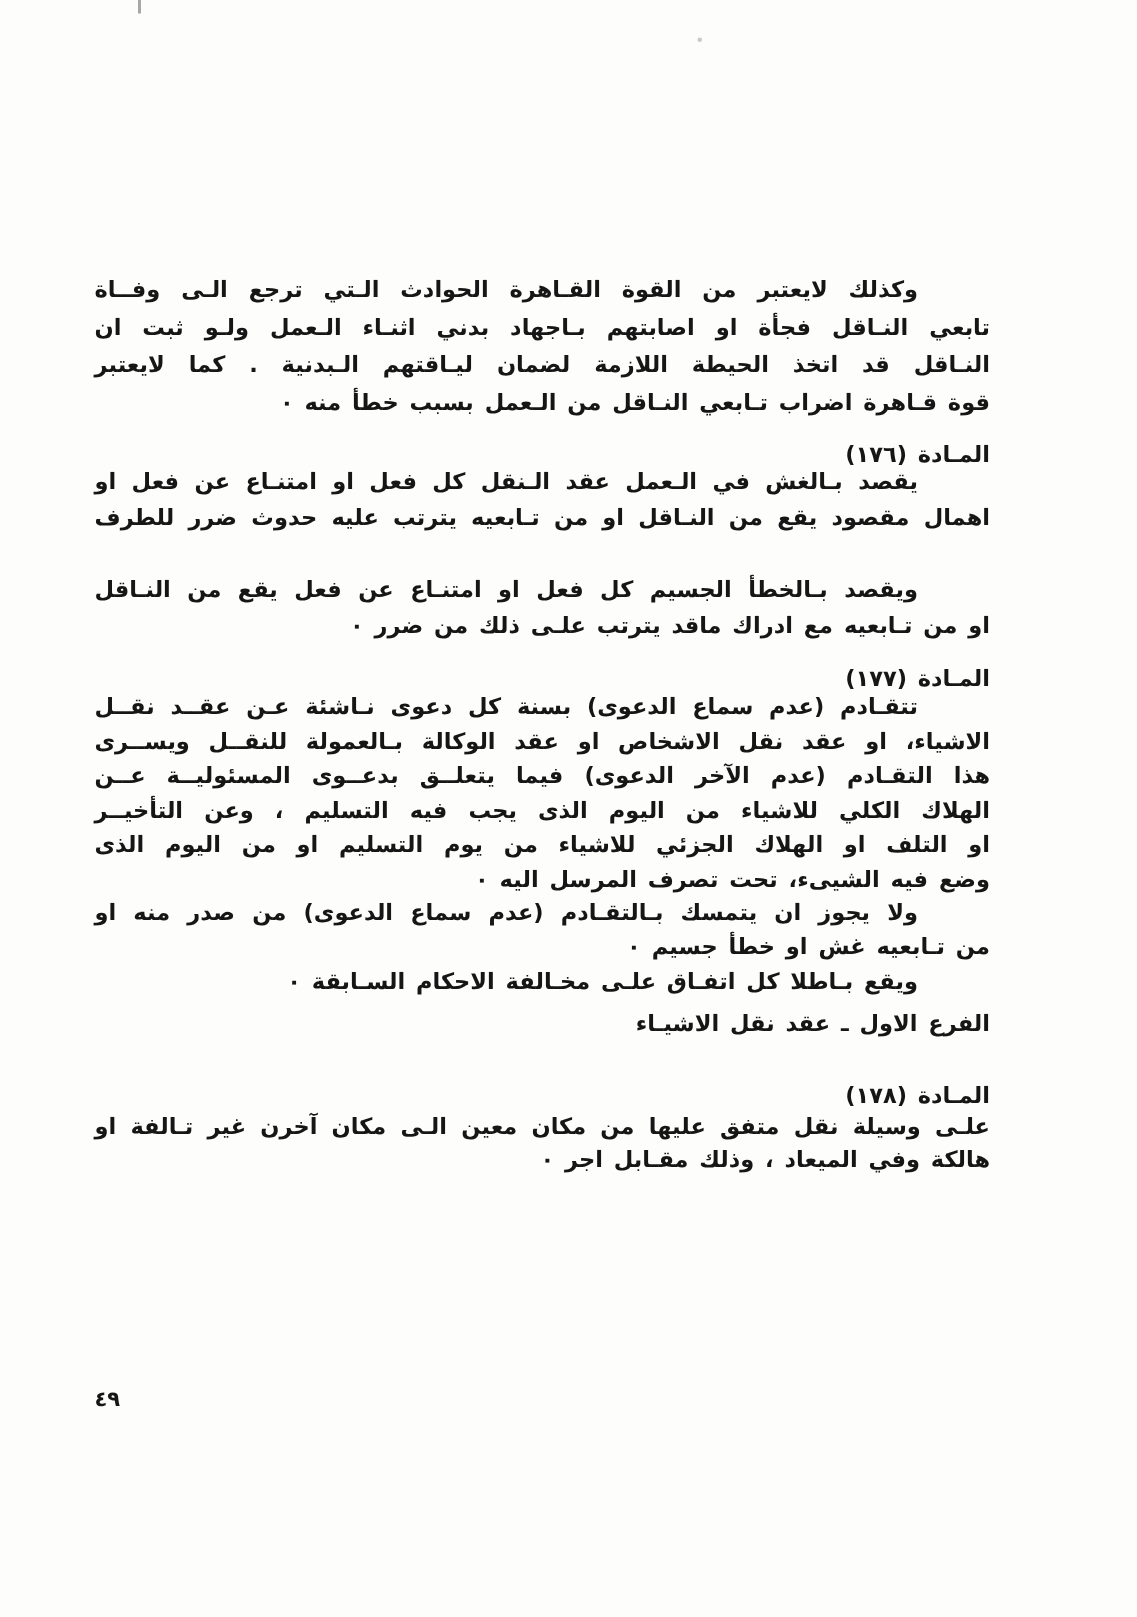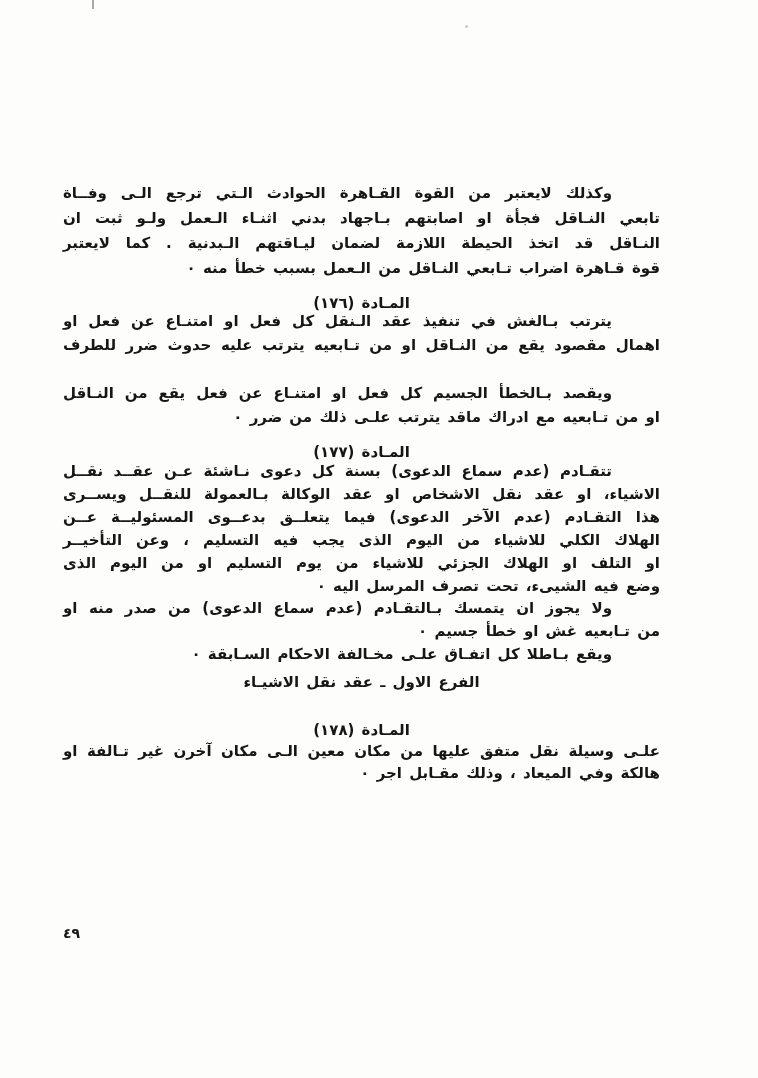--- a/index.html
+++ b/index.html
@@ -16,21 +16,21 @@
   }
   .j{text-align:justify;text-align-last:justify;text-justify:inter-word;}
   .r{text-align:right;text-align-last:right;}
   .ind{padding-right:48px;}
   .p1 .line{line-height:25px;}
   .p2 .line,.p3 .line{line-height:24px;}
   .p4 .line,.p5 .line,.p6 .line{line-height:23px;}
   .p7 .line{line-height:22px;}
   .hd{
     position:absolute;left:0;right:0;margin:0;direction:rtl;
-    text-align:center;font-weight:700;font-size:15px;line-height:18px;
+    font-weight:700;font-size:15px;line-height:18px;
     word-spacing:2px;
   }
   .p1{top:181px;} .h176{top:294px;} .p2{top:309px;} .p3{top:381px;}
   .h177{top:443px;} .p4{top:460px;} .p5{top:597px;} .p6{top:643px;}
   .sect{top:673px;} .h178{top:721px;} .p7{top:740px;}
   .pagenum{
     position:absolute;left:0;right:0;top:925px;margin:0;direction:rtl;
     text-align:left;font-weight:700;font-size:14px;letter-spacing:6px;
   }
   .tick{position:absolute;left:92px;top:0;width:2px;height:9px;background:#a8a8a8;}
@@ -47,21 +47,21 @@
   <p class="para p1">
     <span class="line j ind">وكذلك لايعتبر من القوة القـاهرة الحوادث الـتي ترجع الـى وفــاة</span>
     <span class="line j">تابعي النـاقل فجأة او اصابتهم بـاجهاد بدني اثنـاء الـعمل ولـو ثبت ان</span>
     <span class="line j">النـاقل قد اتخذ الحيطة اللازمة لضمان ليـاقتهم الـبدنية . كما لايعتبر</span>
     <span class="line r">قوة قـاهرة اضراب تـابعي النـاقل من الـعمل بسبب خطأ منه ٠</span>
   </p>
 
   <h2 class="hd h176">المـادة (١٧٦)</h2>
 
   <p class="para p2">
-    <span class="line j ind">يترتب بـالغش في تنفيذ عقد الـنقل كل فعل او امتنـاع عن فعل او</span>
+    <span class="line j ind">يقصد بـالغش في الـعمل عقد الـنقل كل فعل او امتنـاع عن فعل او</span>
     <span class="line j">اهمال مقصود يقع من النـاقل او من تـابعيه يترتب عليه حدوث ضرر للطرف</span>
   </p>
 
   <p class="para p3">
     <span class="line j ind">ويقصد بـالخطأ الجسيم كل فعل او امتنـاع عن فعل يقع من النـاقل</span>
     <span class="line r">او من تـابعيه مع ادراك ماقد يترتب علـى ذلك من ضرر ٠</span>
   </p>
 
   <h2 class="hd h177">المـادة (١٧٧)</h2>
 

